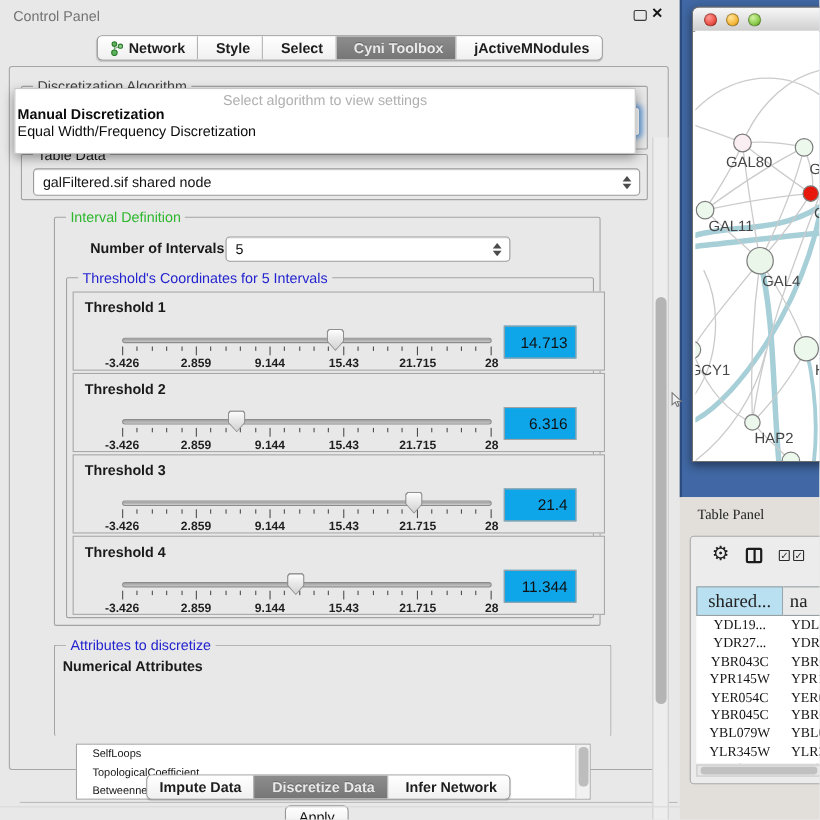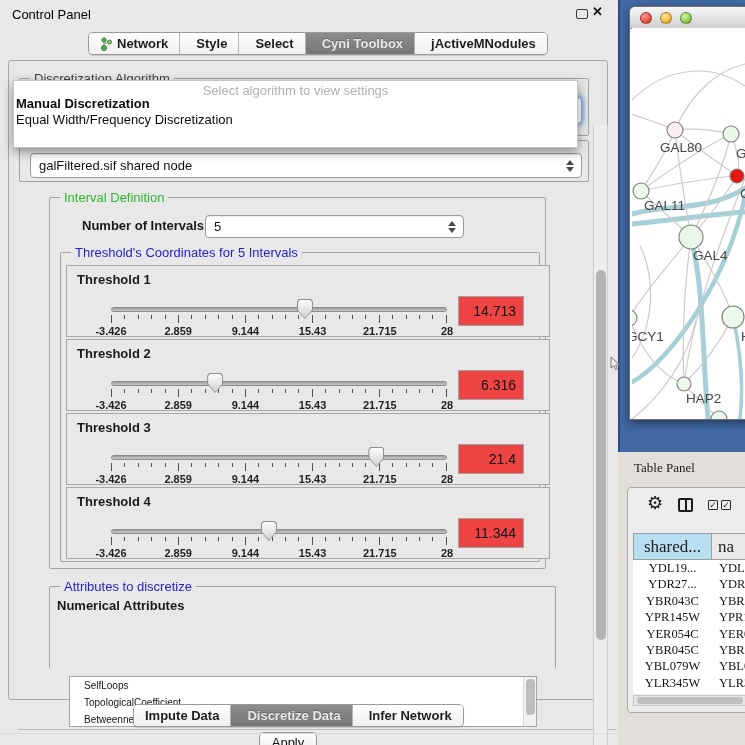--- a/index.html
+++ b/index.html
@@ -1,20 +1,20 @@
 <!DOCTYPE html>
 <html><head>
 <meta charset="utf-8">
 <style>
   * { margin:0; padding:0; box-sizing:border-box; }
   html,body { width:745px; height:745px; overflow:hidden; }
   body { position:relative; background:#e8e8e8; font-family:"Liberation Sans", sans-serif; color:#1a1a1a; }
 
   
-  .cp-title { position:absolute; left:12px; top:7px; font-size:13px; color:#000000; }
+  .cp-title { position:absolute; left:12px; top:7px; font-size:13px; color:#737373; }
   .float-btn { position:absolute; left:576px; top:9px; width:12px; height:10px; border:1.5px solid #3a3a3a; border-radius:2px; background:#e8e8e8; }
   .close-btn { position:absolute; left:592px; top:4px; font-size:13px; font-weight:bold; color:#151515; }
 
   
   .segbar { position:absolute; display:flex; height:23px; border:1px solid #9a9a9a; border-radius:5px; overflow:hidden; background:#fdfdfd; box-shadow:0 1px 1px rgba(0,0,0,.15); }
   .segbar.top { left:88px; top:32px; }
   .segbar.bottom { left:133px; top:704px; }
   .seg { display:flex; align-items:center; gap:4px; padding:0 11px; font-size:13px; font-weight:bold; color:#1d1d1d; line-height:21px; background:linear-gradient(#ffffff,#f0f0f0); white-space:nowrap; }
   .seg + .seg { border-left:1px solid #b3b3b3;padding-left:16px; }
   .seg.sel { background:linear-gradient(#8d8d8d,#767676); color:#e9e9e9; text-shadow:0 -1px 0 rgba(0,0,0,.25); }
@@ -29,39 +29,39 @@
   .gt-dark { color:#424242; } .gt-green { color:#2eb82e; } .gt-blue { color:#2323cf; } .gt-black { color:#1a1a1a; }
 
   
   .combo { position:absolute; background:#ffffff; border:1px solid #9b9b9b; border-radius:4px; font-size:13px; line-height:23px; padding-left:8px; color:#111; box-shadow:inset 0 1px 1px rgba(0,0,0,.08); }
   .stepper { position:absolute; right:7px; top:50%; transform:translateY(-50%); display:flex; flex-direction:column; gap:2px; }
   .tri-up { width:0; height:0; border-left:4px solid transparent; border-right:4px solid transparent; border-bottom:5px solid #4c4c4c; }
   .tri-dn { width:0; height:0; border-left:4px solid transparent; border-right:4px solid transparent; border-top:5px solid #4c4c4c; }
   .focusring { border:1px solid #79a8d6; box-shadow:0 0 5px 2px rgba(96,155,220,.8); }
 
   
-  .popup { position:absolute; left:13px; top:80px; width:565px; height:68px; background:#ffffff; border:1px solid #c6c6c6; box-shadow:0 4px 10px rgba(0,0,0,.4); z-index:20; }
+  .popup { position:absolute; left:13px; top:80px; width:565px; height:60px; background:#ffffff; border:1px solid #c6c6c6; box-shadow:0 4px 10px rgba(0,0,0,.4); z-index:20; }
   .dd-hint { text-align:center; color:#b0b0b0; font-size:13px; padding-top:2px; height:15px; }
   .dd-opt { font-size:13px; line-height:16px; padding-left:2px; color:#0c0c0c; }
   .dd-opt.dd-sel { font-weight:bold; }
 
   
   .thbox { position:absolute; left:64px; width:484px; height:72px; border:1px solid #a8a8a8; background:#e8e8e8; }
   .thlab { position:absolute; left:10px; top:6px; font-size:13px; font-weight:bold; }
   .slzone { position:absolute; left:44px; top:28px; width:336px; height:44px; }
   .sltrack { position:absolute; left:0; top:13px; width:100%; height:5px; border-radius:3px; background:linear-gradient(#9d9d9d,#c9c9c9); border:1px solid #8c8c8c; }
   .slthumb { position:absolute; top:5px; width:16px; height:20px; margin-left:-8px;
              clip-path:polygon(12% 0,88% 0,100% 12%,100% 55%,50% 100%,0 55%,0 12%); background:#8f8f8f; }
   .slthumb-in { position:absolute; left:1px; right:1px; top:1px; bottom:1px;
              clip-path:polygon(12% 0,88% 0,100% 12%,100% 55%,50% 100%,0 55%,0 12%); background:linear-gradient(#fdfdfd,#e6e6e6 50%,#d2d2d2); }
   .slticks { position:absolute; left:0; top:21px; width:100%; height:9px; display:flex; justify-content:space-between; align-items:flex-start; }
   .tick { width:1px; height:4px; background:#4f4f4f; }
   .tick.maj { height:8px; }
   .ticklab { position:absolute; top:31px; transform:translateX(-50%); font-size:11px; font-weight:bold; color:#1f1f1f; white-space:nowrap; }
-  .valbox { position:absolute; left:391px; top:30px; width:66px; height:30px; background:#ef4444; border:1px solid #a2a2a2; font-size:14px; line-height:28px; text-align:right; padding-right:7px; color:#111; }
+  .valbox { position:absolute; left:391px; top:30px; width:66px; height:30px; background:#0ea5e9; border:1px solid #a2a2a2; font-size:14px; line-height:28px; text-align:right; padding-right:7px; color:#111; }
 
   
   .attrlist { position:absolute; left:60px; top:615px; width:468px; height:51px; background:#fff; border:1px solid #a5a5a5; overflow:hidden; }
   .attr-item { font-size:10px; line-height:17px; padding-left:14px; color:#141414; white-space:nowrap; }
   .list-vscroll { position:absolute; right:0; top:0; width:13px; height:100%; background:#f1f1f1; border-left:1px solid #d7d7d7; }
   .list-vthumb { position:absolute; left:2px; top:2px; width:9px; height:36px; border-radius:4px; background:#bdbdbd; }
 
   .applybtn { position:absolute; left:250px; top:671px; width:58px; height:21px; border:1px solid #979797; border-radius:5px; background:linear-gradient(#ffffff,#ececec); font-size:13px; line-height:19px; text-align:center; color:#111; }
   .bottom-sep { position:absolute; left:9px; top:668px; width:598px; border-top:1px solid #bcbcbc; }
   .below-line { position:absolute; left:0; top:733px; width:618px; border-top:1px solid #d9d9d9; }

